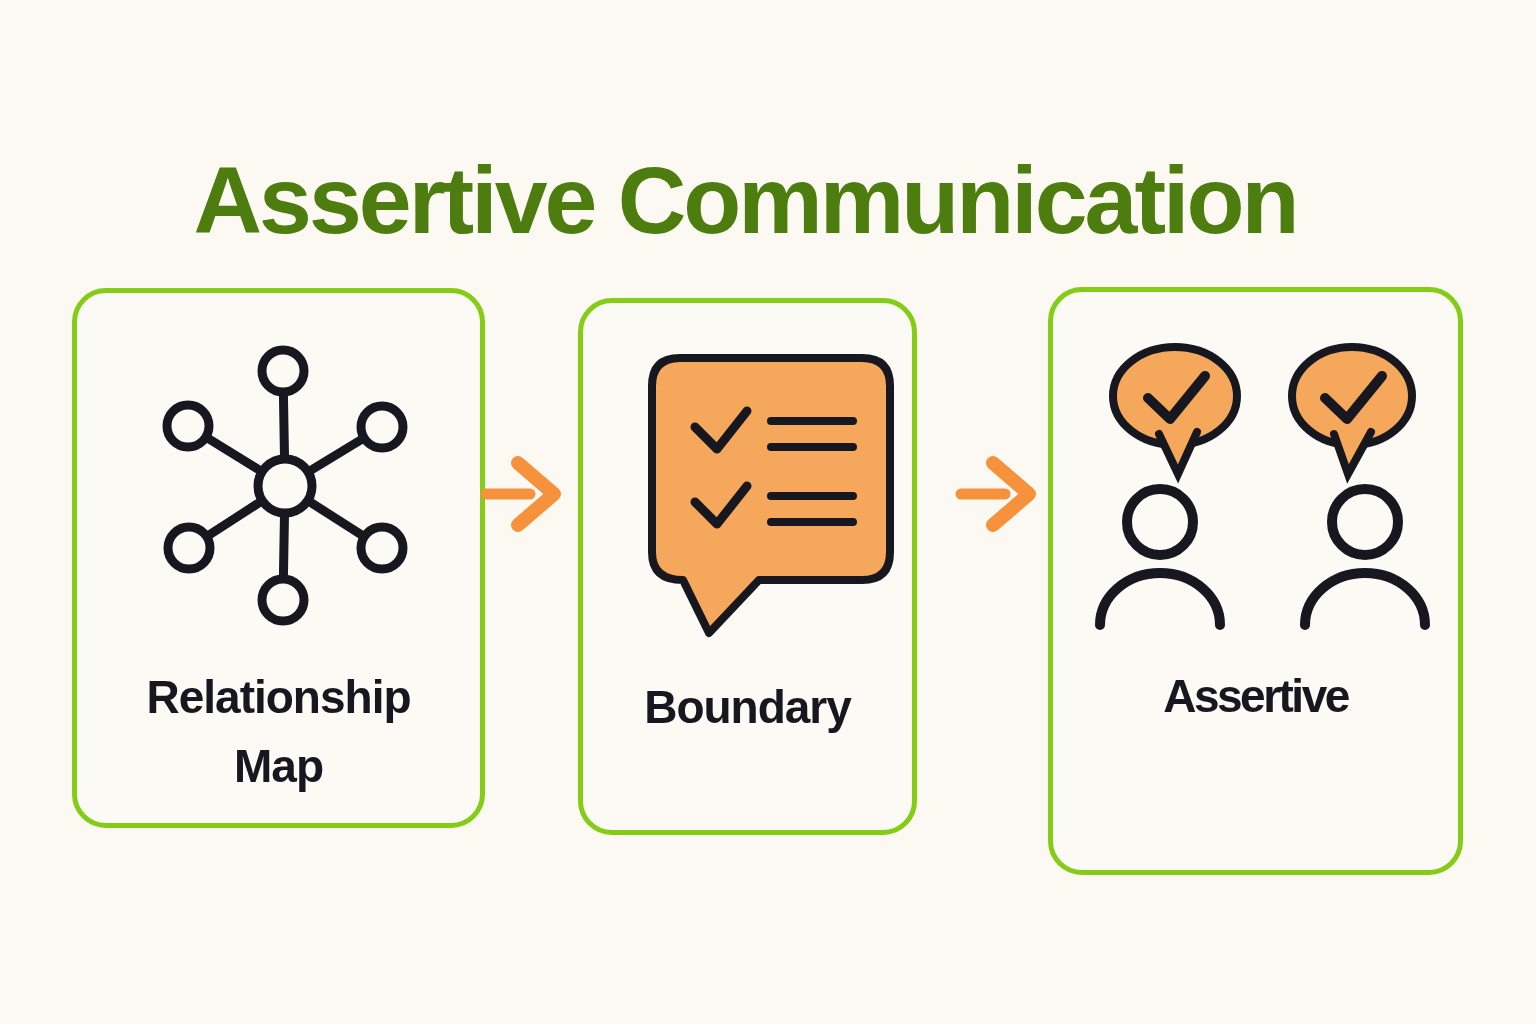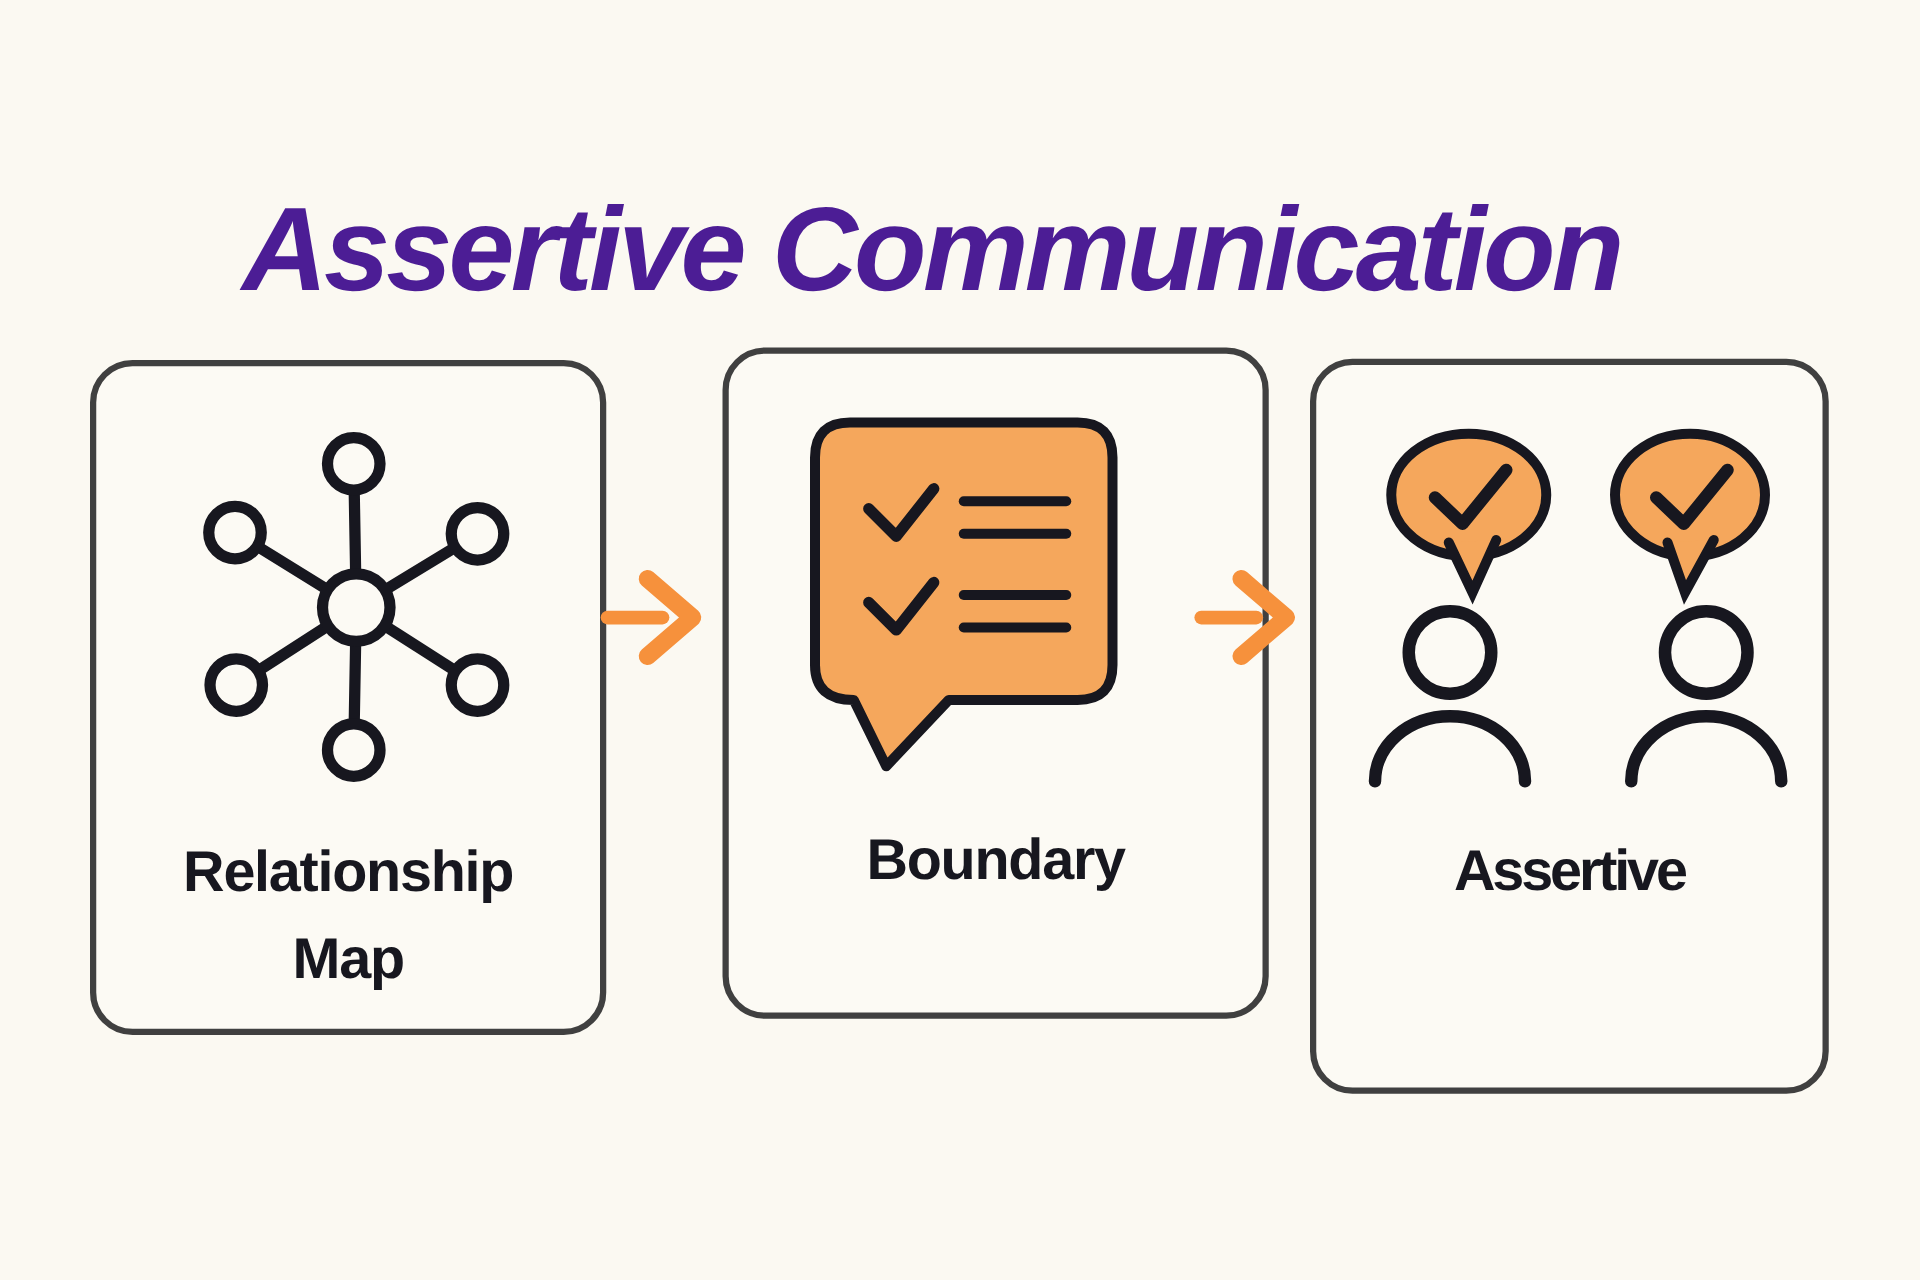--- a/index.html
+++ b/index.html
@@ -16,33 +16,32 @@
   }
   .page-title {
     position: absolute;
     left: 0;
     top: 82px;
     width: 1490px;
     text-align: center;
     font-size: 95px;
     font-weight: 700;
     letter-spacing: -3px;
-    color: #4c1d95;
+    color: #4d7c0f;
     white-space: nowrap;
-    font-style: italic;
   }
   .card {
     position: absolute;
     background: #FCFAF4;
-    border: 5px solid #404040;
+    border: 5px solid #84cc16;
     border-radius: 34px;
     box-sizing: border-box;
   }
   #card-relationship-map { left: 72px;   top: 288px; width: 413px; height: 540px; }
-  #card-boundary-statements { left: 578px; top: 278px; width: 437px; height: 537px; }
+  #card-boundary-statements { left: 578px; top: 298px; width: 339px; height: 537px; }
   #card-assertive-communication { left: 1048px; top: 287px; width: 415px; height: 588px; }
   .card-icon {
     position: absolute;
     display: block;
   }
   .card-label {
     position: absolute;
     left: 0;
     top: 370px;
     width: 100%;

